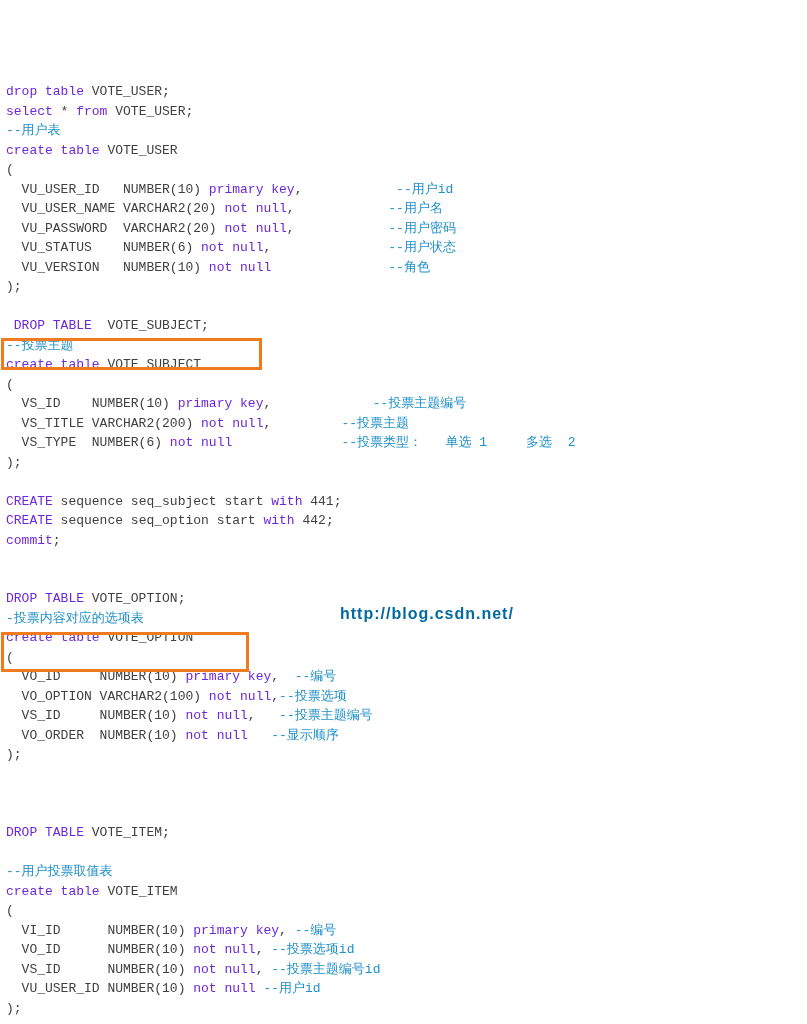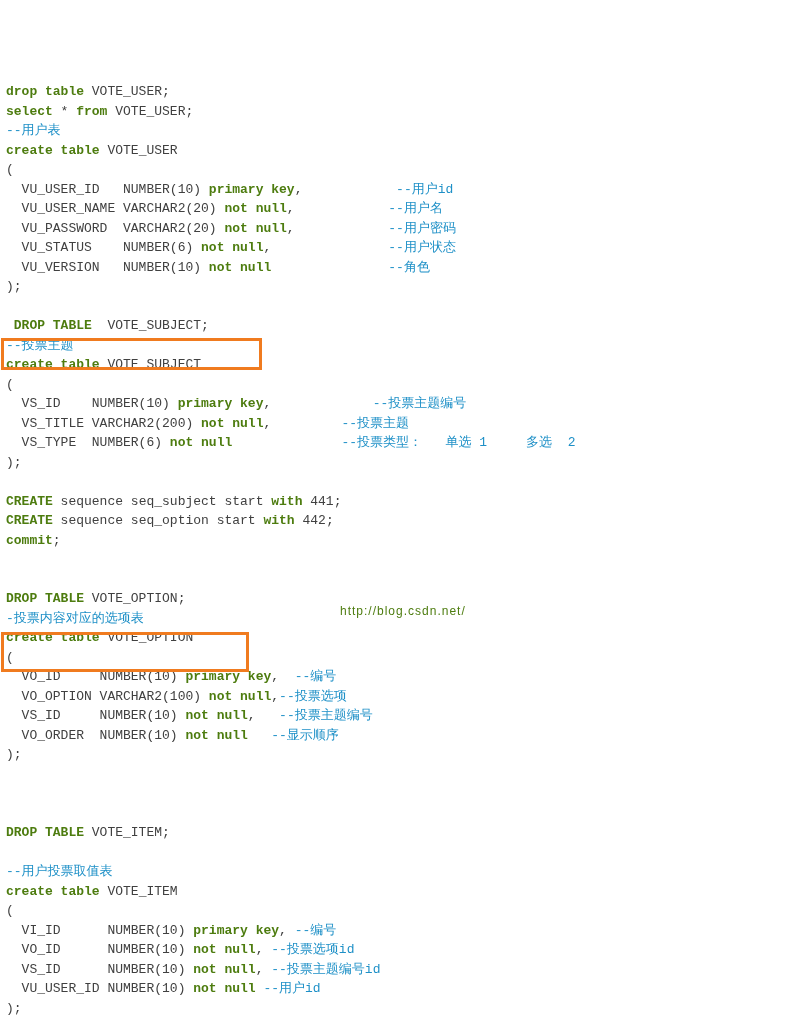--- a/index.html
+++ b/index.html
@@ -8,32 +8,33 @@
     font-family: Consolas, "Courier New", monospace;
     font-size: 13px;
     line-height: 1.5;
     background: #fff;
     color: #333;
     white-space: pre;
     position: relative;
     width: 807px;
     box-sizing: border-box;
   }
-  .kw { color: #4d7c0f; font-weight: bold; }
+  .kw { color: #6d28d9; font-weight: normal; }
   .cm { color: #1e90c7; }
   .plain { color: #404040; }
   .watermark {
     position: absolute;
     left: 340px;
     top: 602px;
-    color: #4d7c0f;
+    color: #0369a1;
     font-family: Arial, sans-serif;
-    font-size: 12px;
+    font-size: 16px;
     letter-spacing: 1px;
     pointer-events: none;
+    font-weight: bold;
   }
   .box-orange {
     position: absolute;
     border: 3px solid #f07b1f;
     pointer-events: none;
     box-sizing: border-box;
   }
   #box1 { left: 1px; top: 338px; width: 261px; height: 32px; }
   #box2 { left: 1px; top: 632px; width: 248px; height: 40px; }
 </style>

